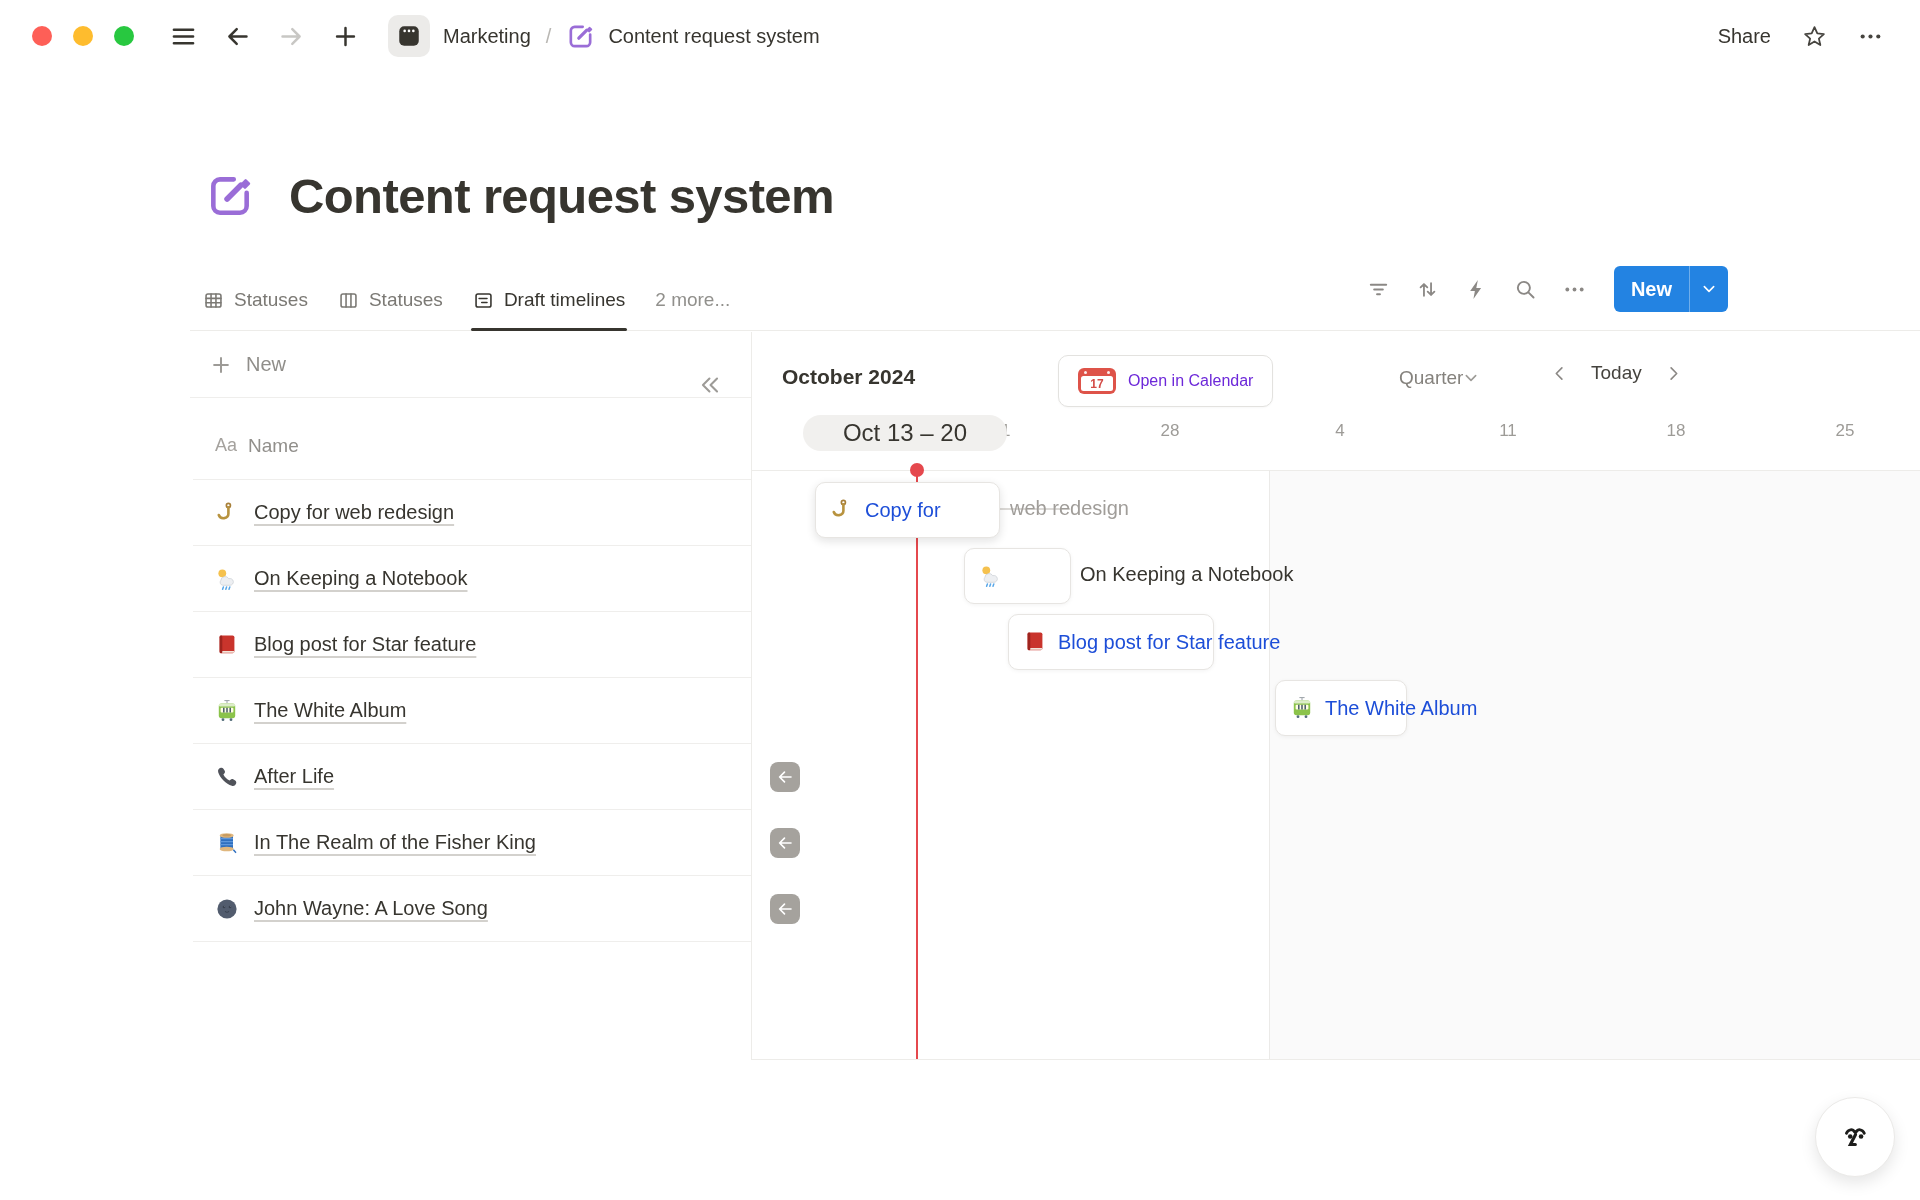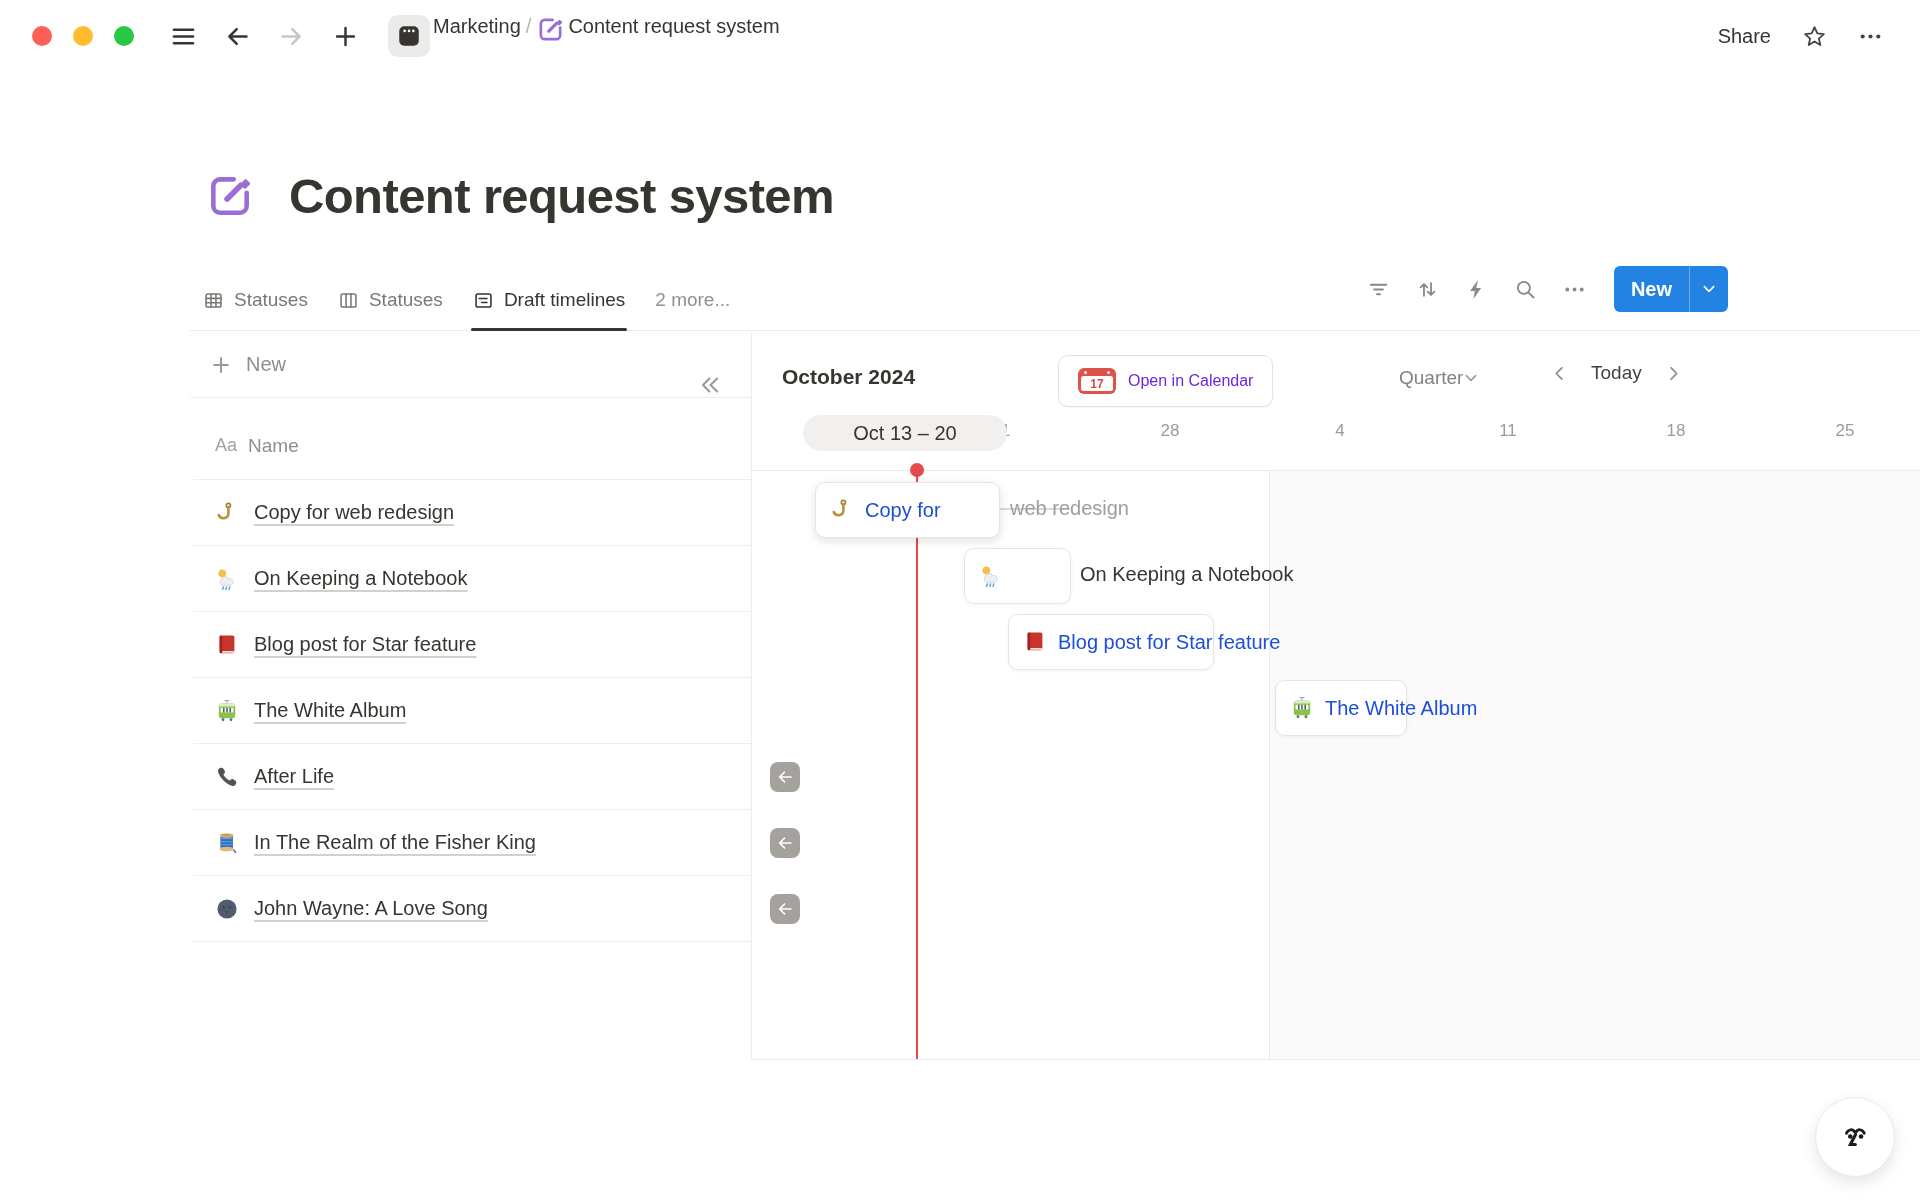--- a/index.html
+++ b/index.html
@@ -9,21 +9,21 @@
   .icon svg { width:100%; height:100%; display:block; }
 
   
   .win-header { position:absolute; top:0; left:0; right:0; height:72px; display:flex; align-items:center; }
   .traffic { display:flex; gap:21px; margin-left:32px; }
   .traffic span { width:20px; height:20px; border-radius:50%; }
   .tl-red{background:#FE5F57;} .tl-yellow{background:#FEBC2E;} .tl-green{background:#28C840;}
   .nav-icons { display:flex; align-items:center; gap:27px; margin-left:36px; }
   .nav-icons .icon { width:27px; height:27px; color:#37352F; cursor:pointer; }
   .nav-icons .fwd { color:#C8C7C4; }
-  .crumbs { display:flex; gap:3px; margin-left:29px; font-size:20px; }
+  .crumbs { display:flex; align-items:center; gap:13px; margin-left:29px; font-size:20px; }
   .crumb-page-icon { width:42px; height:42px; border-radius:10px; background:#ECEBE9; display:flex; align-items:center; justify-content:center; }
   .crumb-page-icon .icon { width:26px; height:26px; }
   .crumb-sep { color:#B9B7B3; margin:0 2px; }
   .crumb-memo { width:29px; height:29px; }
   .crumb-label { font-weight:400; }
   .header-right { margin-left:auto; display:flex; align-items:center; gap:31px; padding-right:37px; }
   .share-btn { font-size:20px; color:#37352F; cursor:pointer; }
   .header-right .icon { width:25px; height:25px; color:#46443F; cursor:pointer; }
 
   
@@ -69,21 +69,21 @@
   .cal-icon::before { content:""; position:absolute; left:3px; right:3px; top:8px; bottom:3px; background:#fff; border-radius:2.5px; }
   .cal-icon .num { position:absolute; left:0; right:0; top:8px; bottom:3px; display:flex; align-items:center; justify-content:center; font-size:12px; font-weight:700; color:#D44C47; }
   .cal-icon i { position:absolute; top:2.5px; width:3px; height:3px; border-radius:50%; background:rgba(255,255,255,0.9); }
   .cal-icon i.d1{left:6px;} .cal-icon i.d2{right:6px;}
   .tl-zoom { position:absolute; left:647px; top:35px; display:flex; align-items:center; color:#85827D; font-size:19px; cursor:pointer; }
   .tl-zoom .icon { width:16px; height:16px; color:#9D9B97; }
   .tl-nav { position:absolute; left:798px; top:30px; display:flex; align-items:center; gap:22px; }
   .tl-nav .icon { width:19px; height:19px; color:#8B8885; cursor:pointer; }
   .tl-today { font-size:19px; color:#45433E; cursor:pointer; }
 
-  .drag-pill { position:absolute; left:51px; top:83px; width:204px; height:36px; background:#F1F0EE; border-radius:18px; display:flex; align-items:center; justify-content:center; font-size:20px; font-weight:500; color:#37352F; z-index:3; }
+  .drag-pill { position:absolute; left:51px; top:83px; width:204px; height:36px; background:#F1F0EE; border-radius:18px; display:flex; align-items:center; justify-content:center; font-size:24px; font-weight:500; color:#37352F; z-index:3; }
   .week-label { position:absolute; top:89px; transform:translateX(-50%); font-size:17px; color:#9D9B97; z-index:1; }
   .tl-header-border { position:absolute; left:0; right:0; top:138px; height:1px; background:#EDECE9; }
   .month-shade { position:absolute; left:517px; right:0; top:139px; bottom:0; background:rgba(55,53,47,0.022); }
   .month-line { position:absolute; left:517px; top:138px; bottom:0; width:1px; background:#EBEAE8; }
   .today-line { position:absolute; left:164px; top:138px; bottom:0; width:2px; background:#E5484D; z-index:2; }
   .today-dot { position:absolute; left:158px; top:131px; width:14px; height:14px; border-radius:50%; background:#E5484D; z-index:5; }
 
   .tl-card { position:absolute; height:56px; background:#fff; border:1px solid #E7E5E2; border-radius:10px; display:flex; align-items:center; gap:11px; padding:0 14px; z-index:4; box-shadow:0 1px 4px rgba(15,15,15,0.05); cursor:pointer; }
   .tl-card .icon { width:24px; height:24px; }
   .tl-card .bar-title { font-size:20px; font-weight:500; color:#1d4ed8; white-space:nowrap; }

